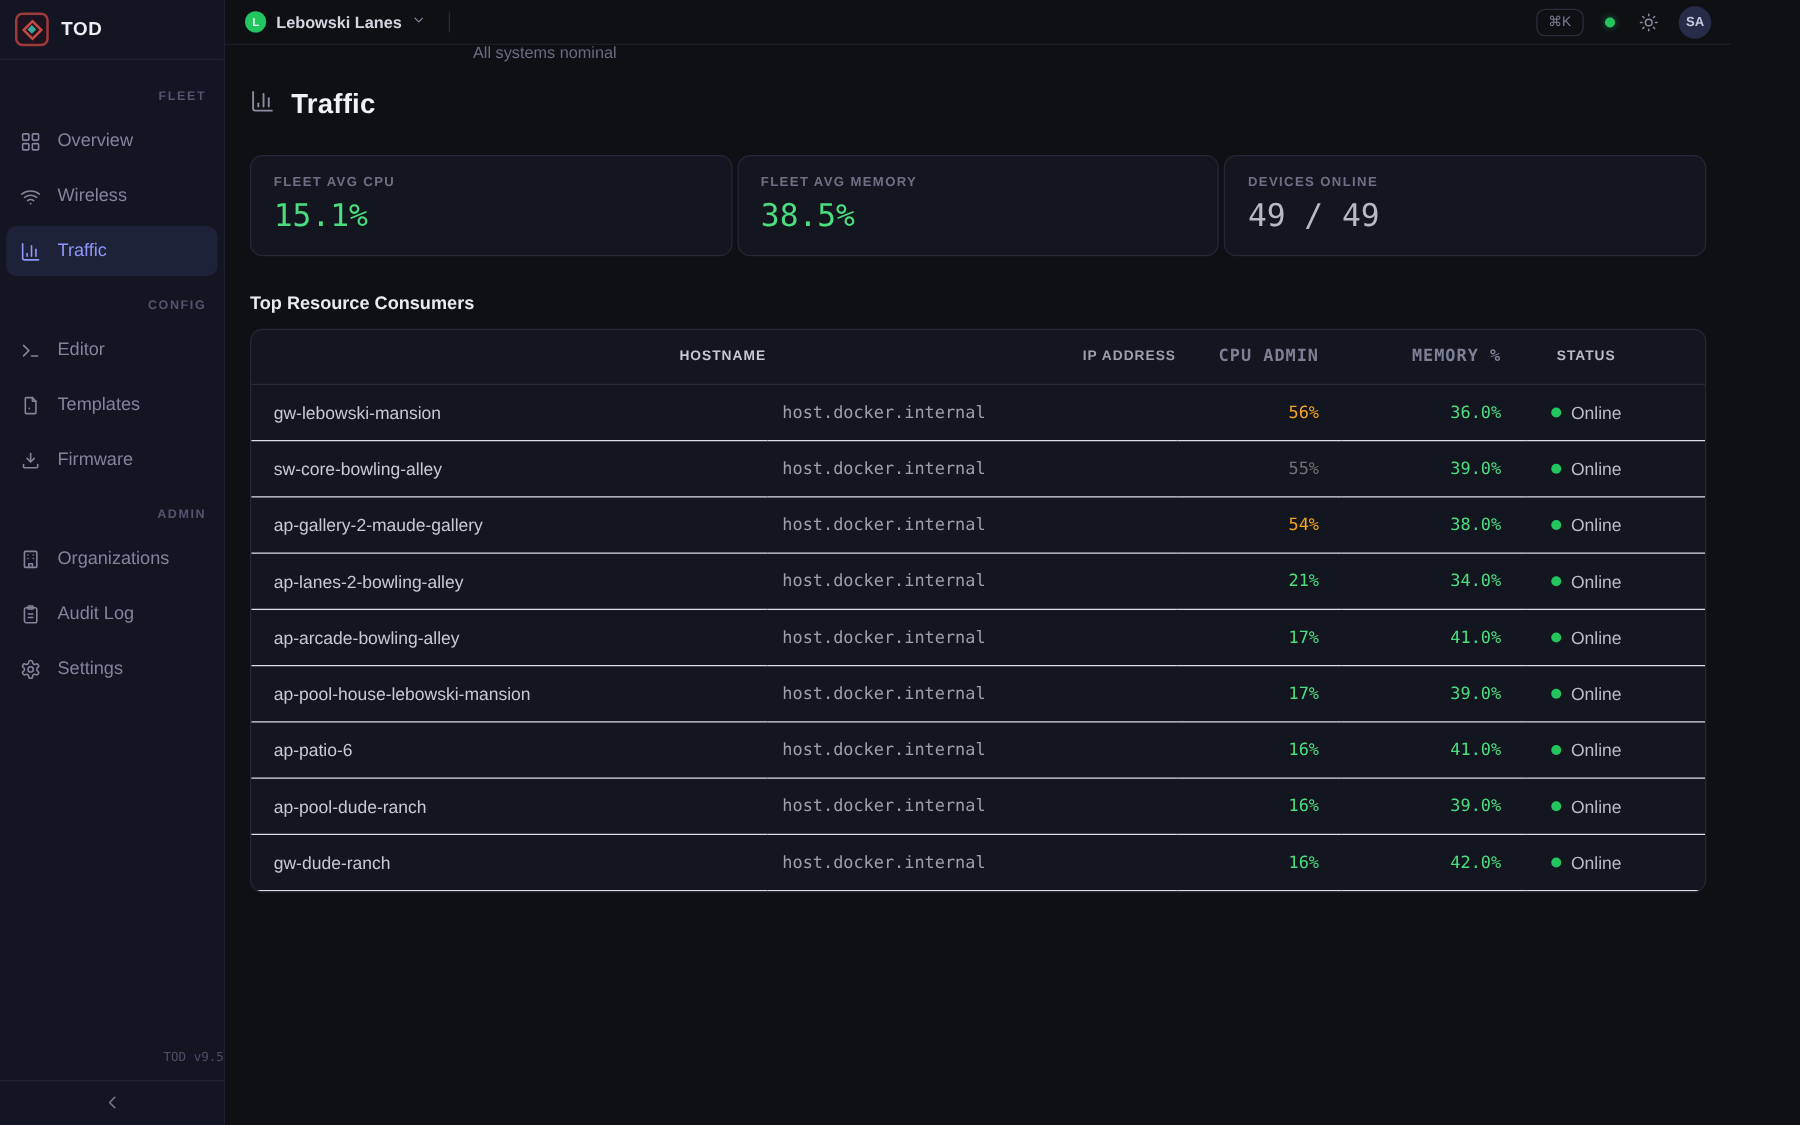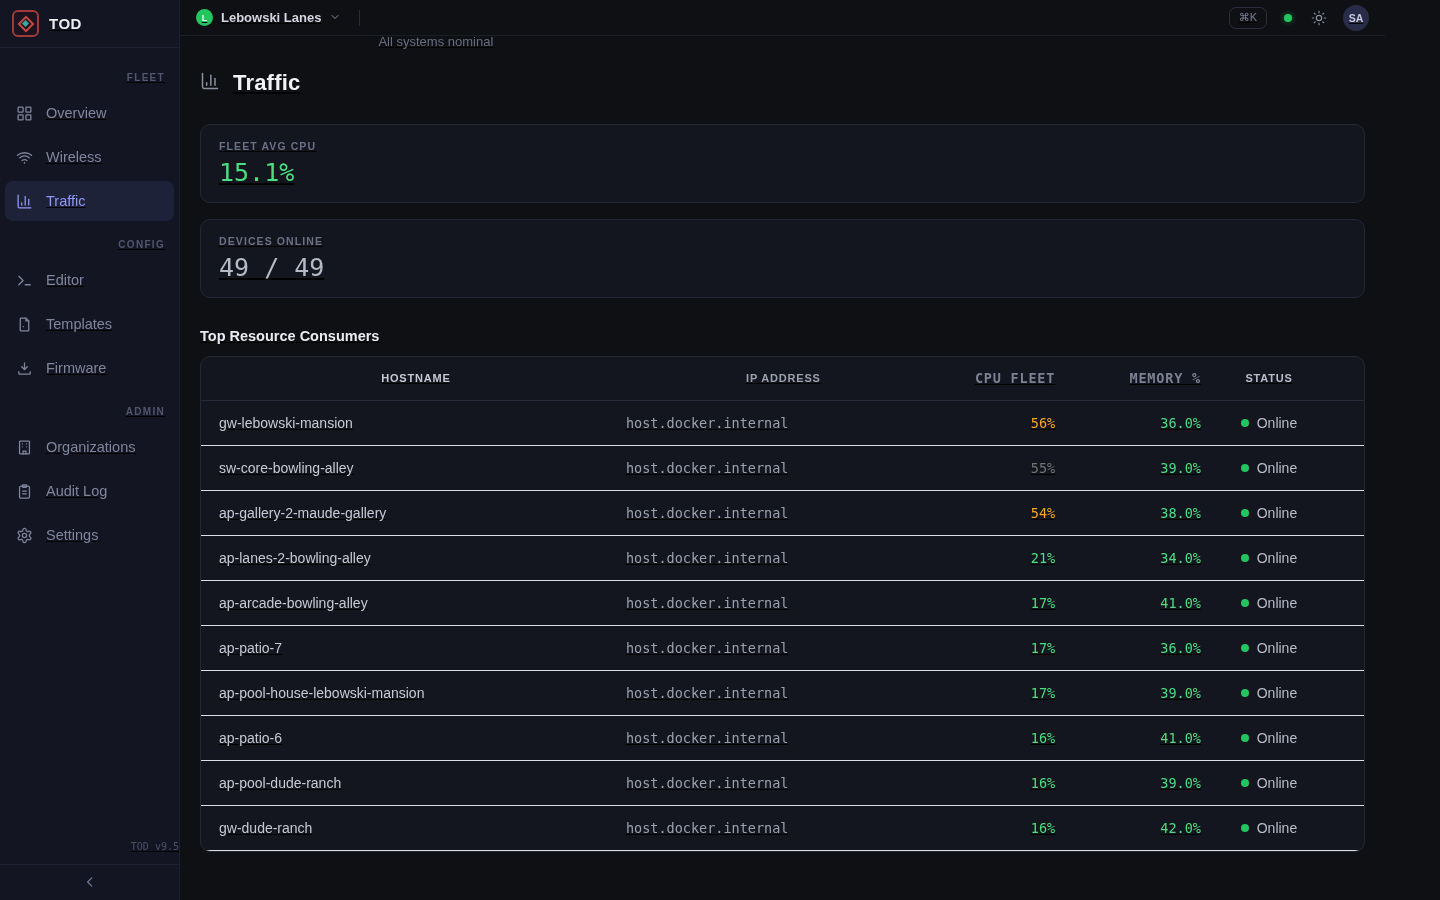--- a/index.html
+++ b/index.html
@@ -1,18 +1,18 @@
 <!DOCTYPE html>
 <html><head>
 <meta charset="utf-8">
 <style>
   * { box-sizing: border-box; }
   html,body { margin:0; padding:0; width:1440px; height:900px; background:#0f1014;
     font-family:"Liberation Sans", sans-serif; -webkit-font-smoothing:antialiased; }
-  .app { display:flex; width:1385px; height:900px; overflow:hidden;text-decoration:underline; }
+  .app { display:flex; width:1385px; height:900px; overflow:hidden; }
 
   
   .sidebar { width:180px; flex-shrink:0; background:#131523; display:flex; flex-direction:column;
     border-right:1px solid #1d2030; }
   .logo-row { height:48px; display:flex; align-items:center; gap:10px; padding:0 12px;
     border-bottom:1px solid #1e2133; cursor:pointer; }
   .logo-mark { width:27px; height:27px; border-radius:6px; background:#1c1220; border:2px solid #9e3a3a;
     display:grid; place-items:center; position:relative; flex-shrink:0; }
   .logo-diamond { width:12px; height:12px; transform:rotate(45deg); border:2px solid #c14b44; background:#27121a; }
   .logo-eye { position:absolute; width:5px; height:5px; transform:rotate(45deg); background:#3aa7a0; }
@@ -54,30 +54,30 @@
   .theme-btn svg { width:16px; height:16px; display:block; }
   .user-avatar { width:26px; height:26px; border-radius:50%; background:#282c48; color:#c5c9de;
     font-size:10.5px; font-weight:600; display:grid; place-items:center; cursor:pointer; margin-left:4px; }
 
   
   .content { padding:24px 20px 0; }
   .page-title-row { display:flex; align-items:center; gap:13px; margin-top:10px; color:#8a8fa0; }
   .page-title-row svg { width:20px; height:20px; }
   .page-title { font-size:22px; color:#f1f2f5; margin:0; font-weight:600; letter-spacing:.2px; }
 
-  .stats { display:flex; gap:16px; margin-top:28px;flex-direction:column; }
+  .stats { display:flex; gap:4px; margin-top:28px; }
   .stat-card { flex:1; background:#14161f; border:1px solid #242736; border-radius:10px;
     padding:15px 18px; height:81px; }
   .stat-label { font-size:10.5px; letter-spacing:1.1px; color:#6b7084; font-weight:600; }
   .stat-value { font-family:"DejaVu Sans Mono", monospace; font-size:25px; margin-top:6px; font-weight:500; }
 
   .table-title { font-size:14.5px; color:#e9ebf0; font-weight:600; margin:30px 0 12px; }
   .table-card { background:#14161f; border:1px solid #242736; border-radius:10px; overflow:hidden; }
   table { width:100%; border-collapse:collapse; }
-  thead th { font-size:11px; letter-spacing:.8px; color:#7b8095; font-weight:600; text-align:center;
+  thead th { font-size:11px; letter-spacing:.8px; color:#7b8095; font-weight:600; text-align:right;
     height:43px; border-bottom:1px solid #272a38; }
   tbody td { height:45px; border-bottom:1px solid #dcdee6; font-size:14px; }
   .c-host   { padding-left:18px; color:#c6c9d3; }
   .c-ip     { padding-left:12px; font-family:"DejaVu Sans Mono", monospace; font-size:13.5px; color:#9aa0ad; }
   .c-cpu    { text-align:right; padding-right:18px; font-family:"DejaVu Sans Mono", monospace; font-size:13.5px; }
   .c-mem    { text-align:right; padding-right:20px; font-family:"DejaVu Sans Mono", monospace; font-size:13.5px; }
   .c-status { text-align:center; padding-right:48px; color:#b8bcc8; }
   thead th.c-ip { font-family:"Liberation Sans",sans-serif; font-size:11px; }
   .status-wrap { display:inline-flex; align-items:center; gap:8px; }
   .dot { width:8px; height:8px; border-radius:50%; background:#22c55e; display:inline-block; }
@@ -252,41 +252,45 @@
         </span>
         <h1 class="page-title">Traffic</h1>
       </div>
 
       <div class="stats" id="stats">
           <div class="stat-card">
     <div class="stat-label">FLEET AVG CPU</div>
     <div class="stat-value" style="color: rgb(74, 222, 128);">15.1%</div>
   </div>
           <div class="stat-card">
+    <div class="stat-label">FLEET AVG MEMORY</div>
+    <div class="stat-value" style="color: rgb(74, 222, 128);">38.5%</div>
+  </div>
+          <div class="stat-card">
     <div class="stat-label">DEVICES ONLINE</div>
     <div class="stat-value" style="color: rgb(182, 186, 198);">49 / 49</div>
   </div>
         </div>
 
       <h2 class="table-title">Top Resource Consumers</h2>
 
       <div class="table-card">
         <table>
           <colgroup>
             <col style="width:35.5%">
               <col style="width:28.2%">
               <col style="width:11.3%">
               <col style="width:12.7%">
               <col style="width:12.3%">
           </colgroup>
           <thead>
             <tr id="head-row">
                 <th class="c-host">HOSTNAME</th>
                 <th class="c-ip">IP ADDRESS</th>
-                <th class="c-cpu">CPU FLEET</th>
+                <th class="c-cpu">CPU ADMIN</th>
                 <th class="c-mem">MEMORY %</th>
                 <th class="c-status">STATUS</th>
               </tr>
           </thead>
           <tbody id="rows">
               <tr>
     <td class="c-host">gw-lebowski-mansion</td>
     <td class="c-ip">host.docker.internal</td>
     <td class="c-cpu" style="color: rgb(245, 165, 36);">56%</td>
     <td class="c-mem" style="color: rgb(74, 222, 128);">36.0%</td>
@@ -331,32 +335,20 @@
         <span class="dot" style="background: rgb(34, 197, 94);"></span>
         <span class="status-text">Online</span>
       </span>
     </td>
   </tr>
               <tr>
     <td class="c-host">ap-arcade-bowling-alley</td>
     <td class="c-ip">host.docker.internal</td>
     <td class="c-cpu" style="color: rgb(74, 222, 128);">17%</td>
     <td class="c-mem" style="color: rgb(74, 222, 128);">41.0%</td>
-    <td class="c-status">
-      <span class="status-wrap">
-        <span class="dot" style="background: rgb(34, 197, 94);"></span>
-        <span class="status-text">Online</span>
-      </span>
-    </td>
-  </tr>
-              <tr>
-    <td class="c-host">ap-patio-7</td>
-    <td class="c-ip">host.docker.internal</td>
-    <td class="c-cpu" style="color: rgb(74, 222, 128);">17%</td>
-    <td class="c-mem" style="color: rgb(74, 222, 128);">36.0%</td>
     <td class="c-status">
       <span class="status-wrap">
         <span class="dot" style="background: rgb(34, 197, 94);"></span>
         <span class="status-text">Online</span>
       </span>
     </td>
   </tr>
               <tr>
     <td class="c-host">ap-pool-house-lebowski-mansion</td>
     <td class="c-ip">host.docker.internal</td>

